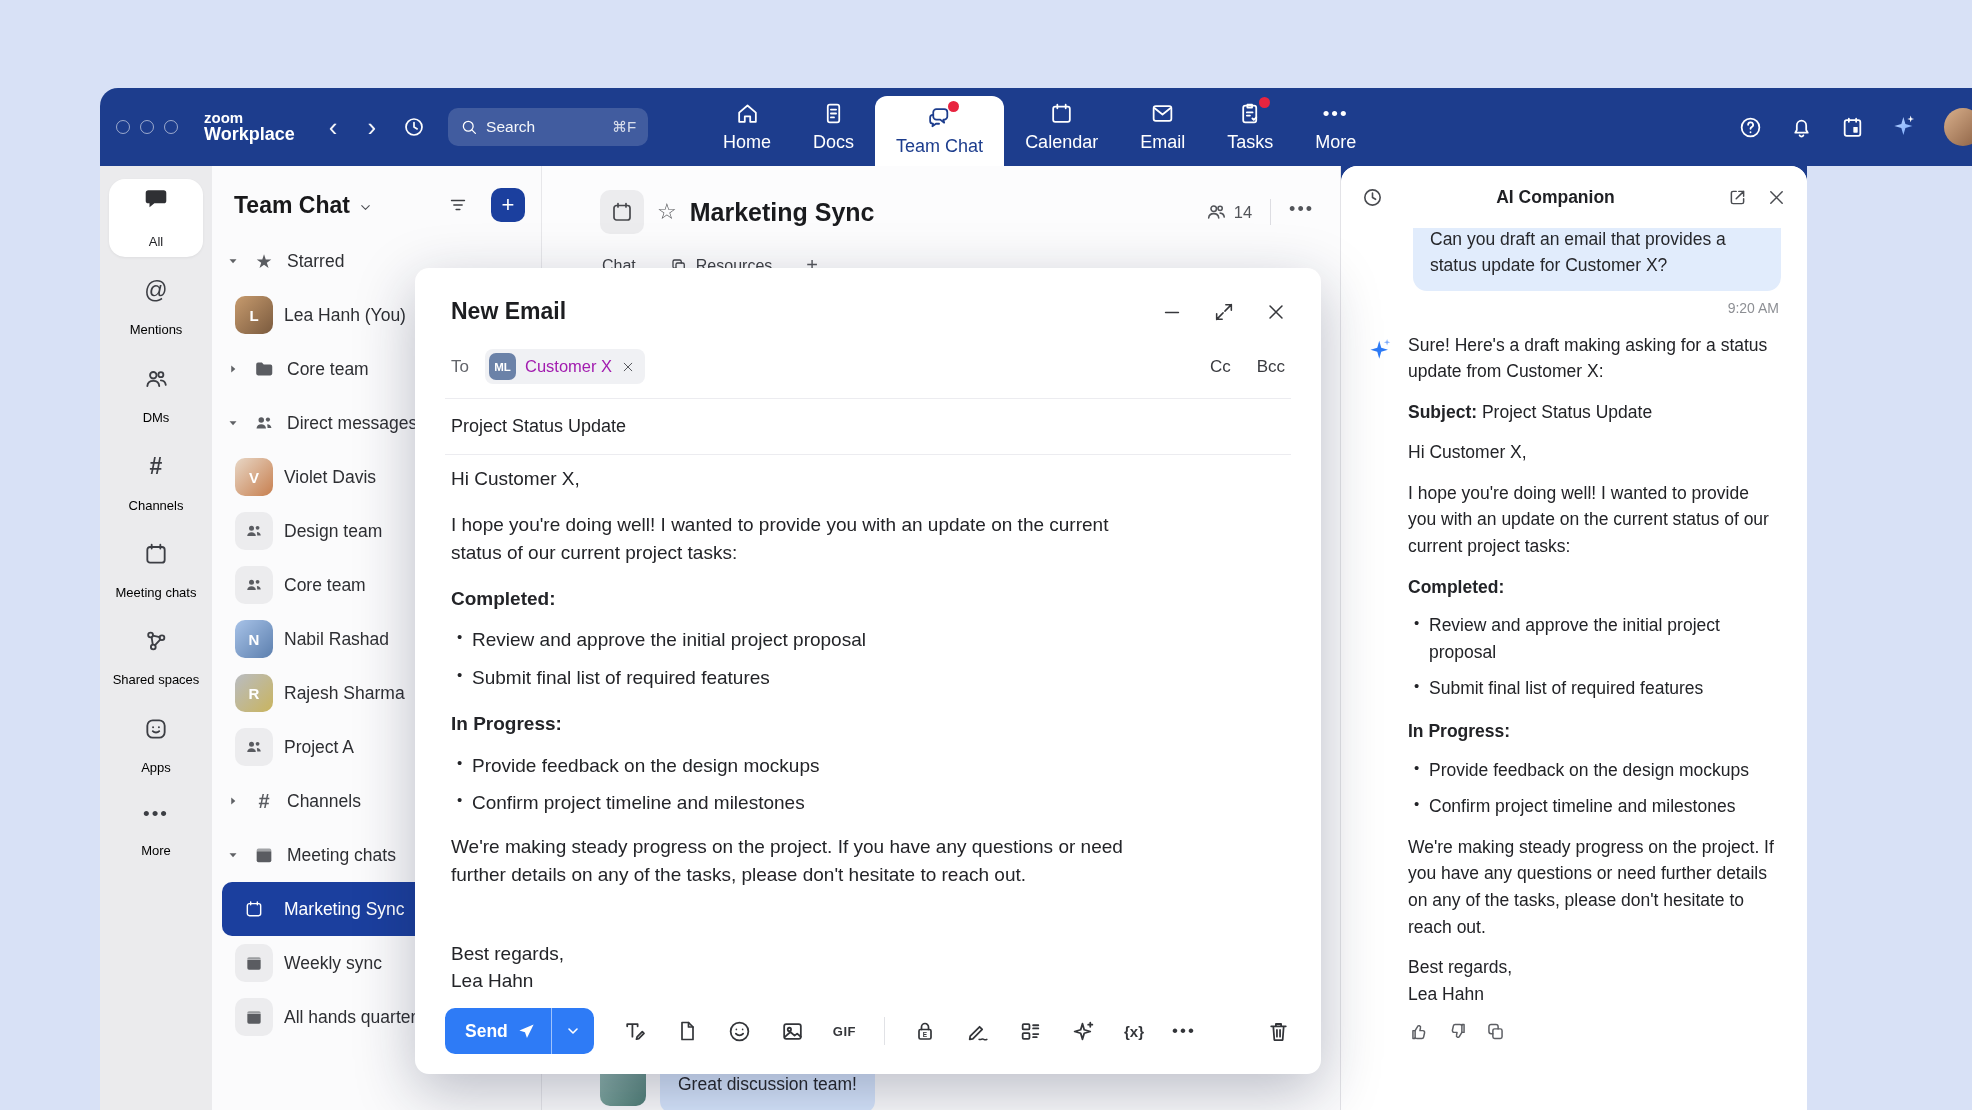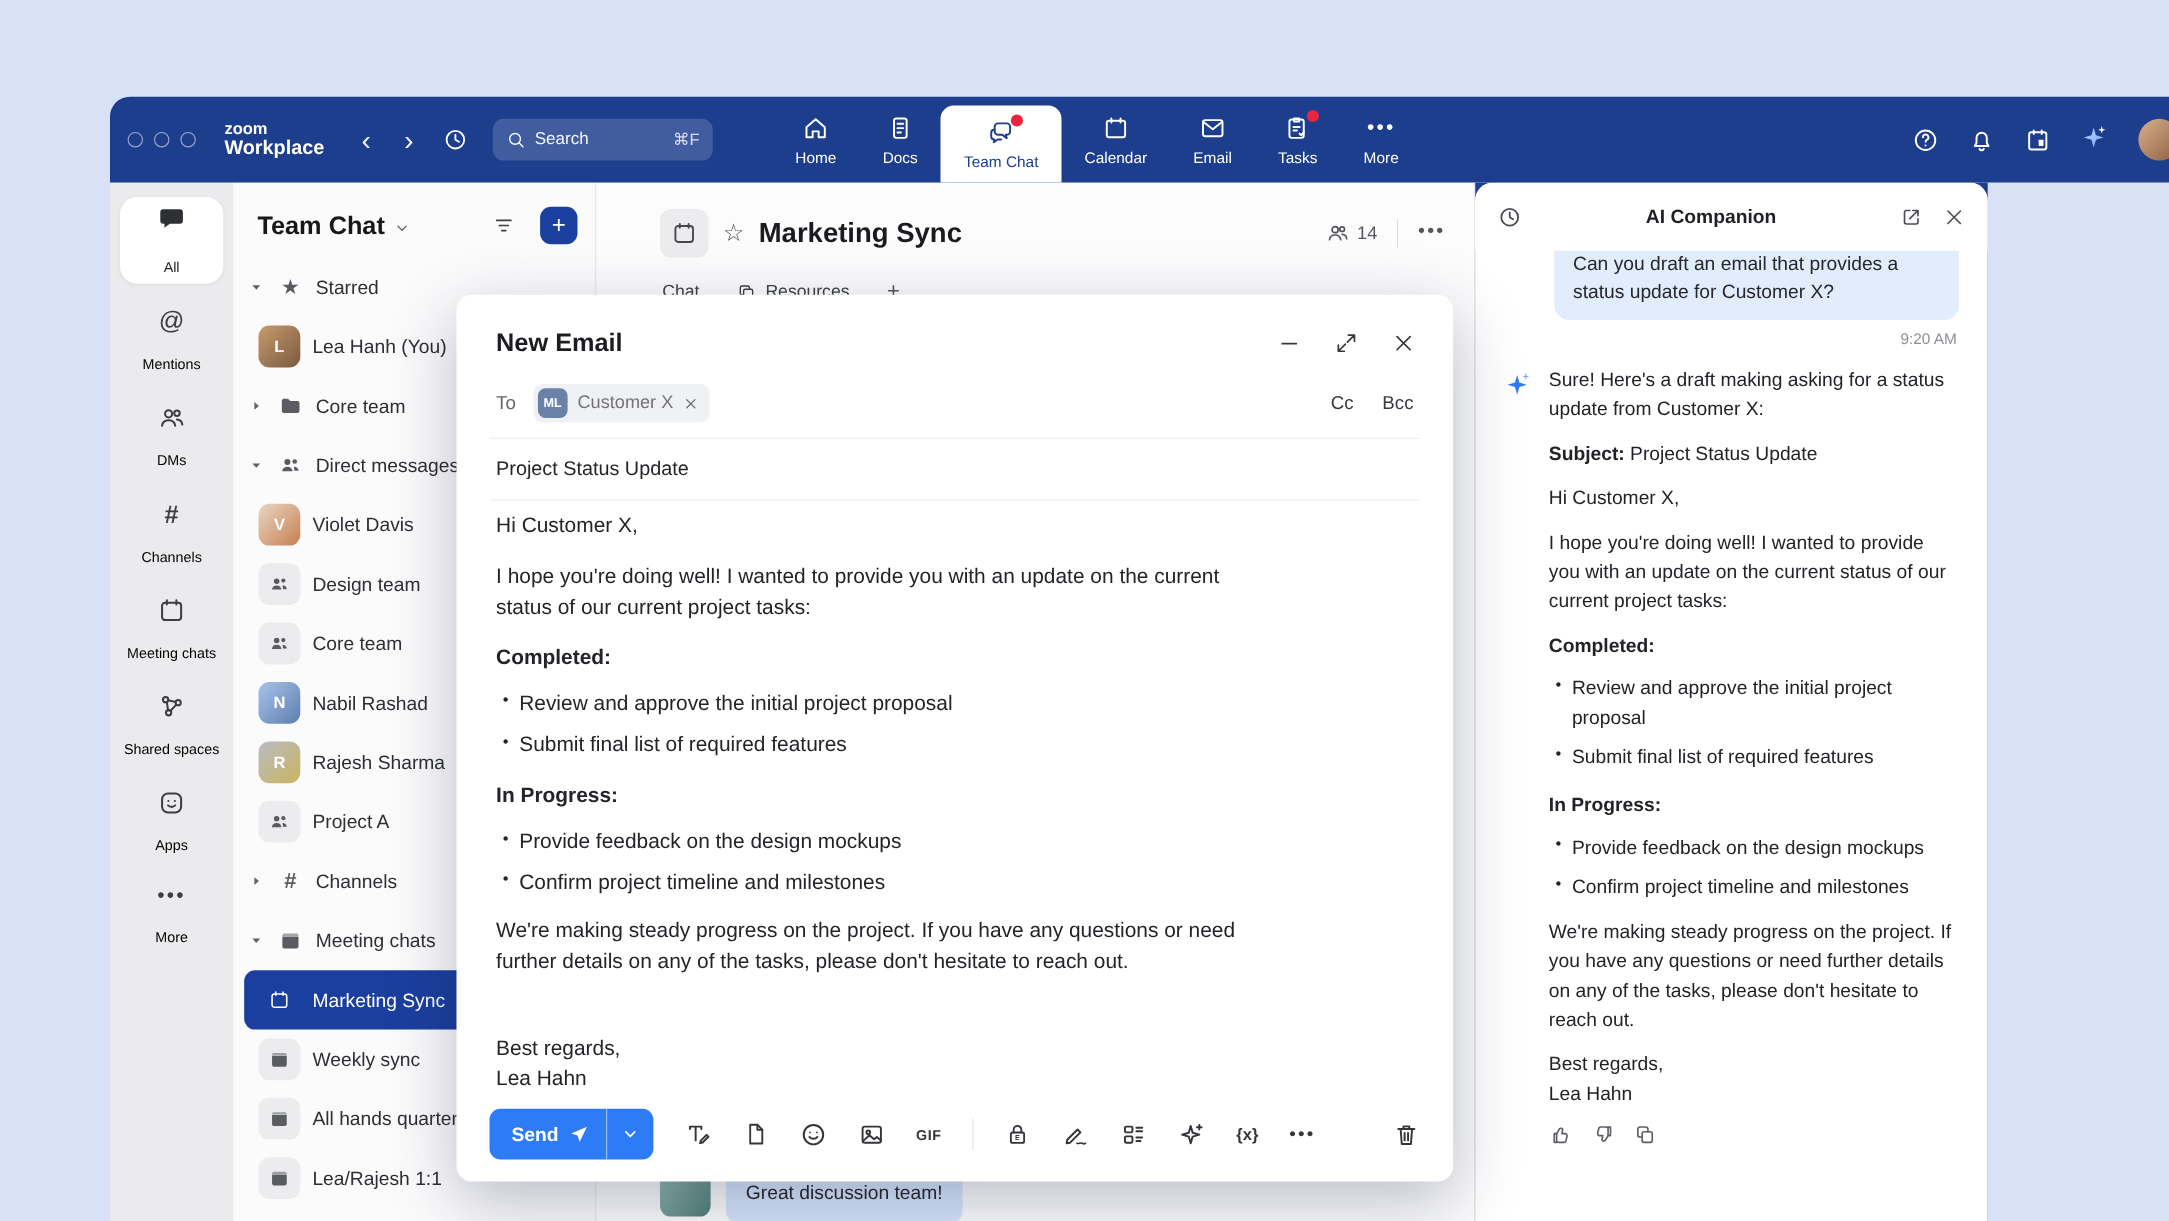--- a/index.html
+++ b/index.html
@@ -20,21 +20,21 @@
   .logo .l1 { font-size:15px; font-weight:700; }
   .logo .l2 { font-size:18px; font-weight:600; }
   .nav-chev { font-size:26px; font-weight:300; color:rgba(255,255,255,.95); padding:0 8px; }
   .hist { margin-left:18px; color:#fff; }
   .search { margin-left:22px; width:200px; height:38px; border-radius:10px; background:rgba(255,255,255,.16);
     display:flex; align-items:center; padding:0 12px; gap:8px; }
   .search .lbl { font-size:15.5px; color:rgba(255,255,255,.95); flex:1; }
   .search .kbd { font-size:15px; color:rgba(255,255,255,.8); }
   .nav-center { display:flex; margin-left:54px; height:78px; align-items:flex-end; }
   .navtab { height:78px; padding:0 21px; display:flex; flex-direction:column; align-items:center; justify-content:center; gap:5px; color:#fff; position:relative; }
-  .navtab .tlabel { font-size:14px; }
+  .navtab .tlabel { font-size:18px; }
   .navtab.active { background:#fff; color:#1d3d8d; border-radius:12px 12px 0 0; height:70px; }
   .icwrap { position:relative; height:26px; }
   .reddot { position:absolute; top:-4px; right:-7px; width:11px; height:11px; border-radius:50%; background:#e8243f; }
   .nav-right { margin-left:auto; display:flex; align-items:center; gap:26px; margin-right:22px; color:#fff; }
   .nav-avatar { width:38px; height:38px; border-radius:50%; background:linear-gradient(135deg,#d9b08c,#8a5f42); position:relative; }
   .nav-avatar .status { position:absolute; right:-2px; top:-2px; width:12px; height:12px; border-radius:50%; background:#2fcc5f; border:2px solid #1d3d8d; }
 
   
   .rail { width:112px; background:#ebebed; display:flex; flex-direction:column; align-items:center; padding-top:13px; gap:13px; }
   .rail-item { width:94px; padding:7px 2px; display:flex; flex-direction:column; align-items:center; gap:18px; color:#3c3e44; }
@@ -107,21 +107,21 @@
   .dialog { position:absolute; left:415px; top:268px; width:906px; height:806px; background:#fff; border-radius:14px;
     box-shadow:0 18px 60px rgba(20,30,60,.28); z-index:30; padding:0 30px; }
   .dlg-head { display:flex; align-items:center; padding:30px 4px 0 6px; }
   .dlg-title { font-size:23px; font-weight:700; color:#1c1d20; }
   .dlg-ctrls { margin-left:auto; display:flex; gap:30px; color:#37383c; align-items:center; }
   .dlg-to { display:flex; align-items:center; margin:24px 6px 0; gap:16px; }
   .to-label { font-size:17px; color:#63656b; }
   .chip { display:flex; align-items:center; gap:9px; background:#f0f1f4; border-radius:8px; padding:4px 10px 4px 4px; }
   .chip-av { width:27px; height:27px; border-radius:7px; background:#6b82a8; color:#fff; font-size:11.5px; font-weight:700;
     display:flex; align-items:center; justify-content:center; }
-  .chip-name { font-size:16.5px; color:#737373; }
+  .chip-name { font-size:16.5px; color:#a21caf; }
   .chip-x { color:#55575c; font-size:15px; }
   .ccbcc { margin-left:auto; display:flex; gap:26px; font-size:17px; color:#393a3f; }
   .hr { border-top:1px solid #ececf0; margin-top:14px; }
   .dlg-subj { padding:17px 6px; font-size:18px; color:#232428; }
   .dlg-body { padding:10px 6px 0; font-size:19px; line-height:1.5; color:#232428; max-width:706px; }
   .dlg-body p { margin:0 0 17px; }
   .dlg-body .hline { font-weight:700; margin:2px 0 13px; }
   .dlg-body .li { margin-bottom:9px; }
   .dlg-sig { margin-top:50px; line-height:1.45; }
   .dlg-bar { position:absolute; left:30px; right:30px; bottom:20px; display:flex; align-items:center; gap:28px; color:#333539; }
@@ -496,31 +496,20 @@
     <div class="row child">
       <span class="iconbox">
         <svg width="20" height="20" viewBox="0 0 24 24">
             <g class="fillme">
               <path d="M4 8h16v10a2 2 0 0 1-2 2H6a2 2 0 0 1-2-2z"></path>
               <path d="M6 5h12a2 2 0 0 1 2 2v.5H4V7a2 2 0 0 1 2-2z" opacity=".55"></path>
             </g>
           </svg>
       </span>
       <span>All hands quarterly</span>
-    </div>
-    <div class="row child">
-      <span class="iconbox">
-        <svg width="20" height="20" viewBox="0 0 24 24">
-            <g class="fillme">
-              <path d="M4 8h16v10a2 2 0 0 1-2 2H6a2 2 0 0 1-2-2z"></path>
-              <path d="M6 5h12a2 2 0 0 1 2 2v.5H4V7a2 2 0 0 1 2-2z" opacity=".55"></path>
-            </g>
-          </svg>
-      </span>
-      <span>Lea/Rajesh 1:1</span>
     </div>
   </div>
 
   <div class="main">
     <div class="m-head">
       <span class="badge-cal">
         <svg class="svgi" width="24" height="24" viewBox="0 0 24 24">
             <rect x="4" y="5.5" width="16" height="14.5" rx="2.5"></rect>
             <path d="M8 3.5v3.5M16 3.5v3.5"></path>
           </svg>

